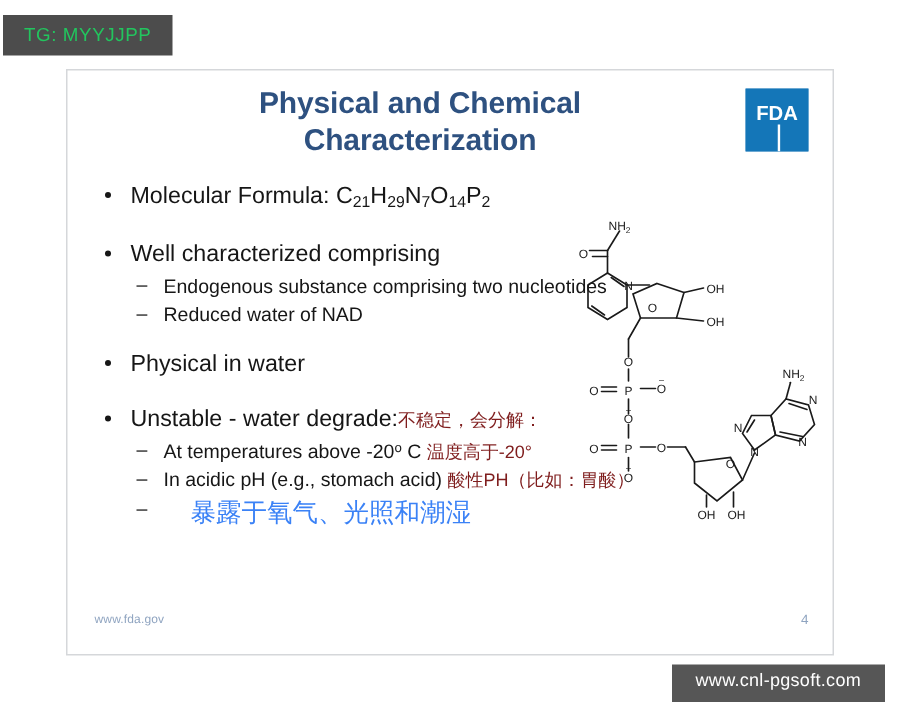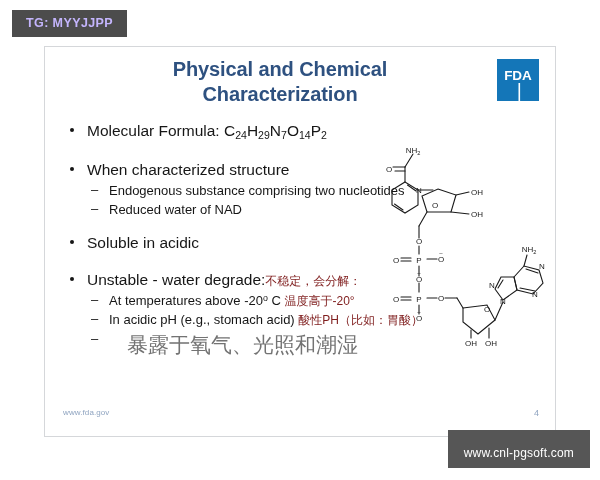--- a/index.html
+++ b/index.html
@@ -11,42 +11,42 @@
     height: 480px;
     background: #ffffff;
     font-family: "Liberation Sans", sans-serif;
     overflow: hidden;
     position: relative;
   }
 
   
   #tg-badge {
     position: absolute;
-    left: 12px;
+    left: 2px;
     top: 10px;
     background: #4c4c4c;
-    color: #c4b5fd;
+    color: #22c55e;
     font-size: 12.5px;
-    font-weight: bold;
+    font-weight: normal;
     letter-spacing: .4px;
     padding: 6px 14px 7px 14px;
     z-index: 20;
     white-space: nowrap;
   }
 
   
   #site-watermark {
     position: absolute;
     right: 10px;
     bottom: 12px;
     background: #565656;
     color: #ffffff;
     font-size: 12px;
     letter-spacing: .2px;
-    padding: 16px 16px 8px 16px;
+    padding: 3px 16px 8px 16px;
     z-index: 20;
     white-space: nowrap;
   }
 
   
   #slide {
     position: absolute;
     left: 44px;
     top: 46px;
     width: 512px;
@@ -121,22 +121,22 @@
   }
   .gap { height: 14px; }
   sub { font-size: .68em; vertical-align: -.26em; }
   sup { font-size: .68em; vertical-align: .42em; }
   .cn-lg {
     color: #7f1d1d;
     font-size: 12px;
     text-align: center;
   }
   .cn-line {
-    color: #737373;
-    font-size: 21px;
+    color: #3b82f6;
+    font-size: 17px;
     display: block;
     padding-left: 18px;
     margin-top: 3px;
     line-height: 1.2;
   }
 
   
   #structure {
     position: absolute;
     right: 4px;
@@ -190,45 +190,45 @@
       <rect x="0" y="0" width="42" height="42" fill="#1476b8"></rect>
       <text x="21" y="21" fill="#ffffff" font-family="Liberation Sans, sans-serif" font-size="13.5" font-weight="bold" text-anchor="middle">FDA</text>
       <rect x="21.5" y="24" width="1.6" height="18" fill="#ffffff"></rect>
     </svg>
   </div>
 
   <div id="body-content">
 
     <div class="b1">
       <span class="dot"></span>
-      <span>Molecular Formula: </span><span>C</span><sub>24</sub><span>H</span><sub>29</sub><span>N</span><sub>7</sub><span>O</span><sub>14</sub><span>P</span><sub>2</sub>
+      <span>Molecular Formula: </span><span>C</span><sub>21</sub><span>H</span><sub>29</sub><span>N</span><sub>7</sub><span>O</span><sub>14</sub><span>P</span><sub>2</sub>
     </div>
 
     <div class="gap"></div>
 
     <div class="b1">
       <span class="dot"></span>
-      <span>When characterized structure</span>
+      <span>Well characterized comprising</span>
     </div>
 
     <div class="b2">
       <span class="dash">–</span>
       <span>Endogenous substance comprising two nucleotides</span>
     </div>
 
     <div class="b2">
       <span class="dash">–</span>
       <span>Reduced water of NAD</span>
     </div>
 
     <div class="gap"></div>
 
     <div class="b1">
       <span class="dot"></span>
-      <span>Soluble in acidic</span>
+      <span>Physical in water</span>
     </div>
 
     <div class="gap"></div>
 
     <div class="b1">
       <span class="dot"></span>
       <span>Unstable - water degrade:</span><span class="cn-lg">不稳定，会分解：</span>
     </div>
 
     <div class="b2">

